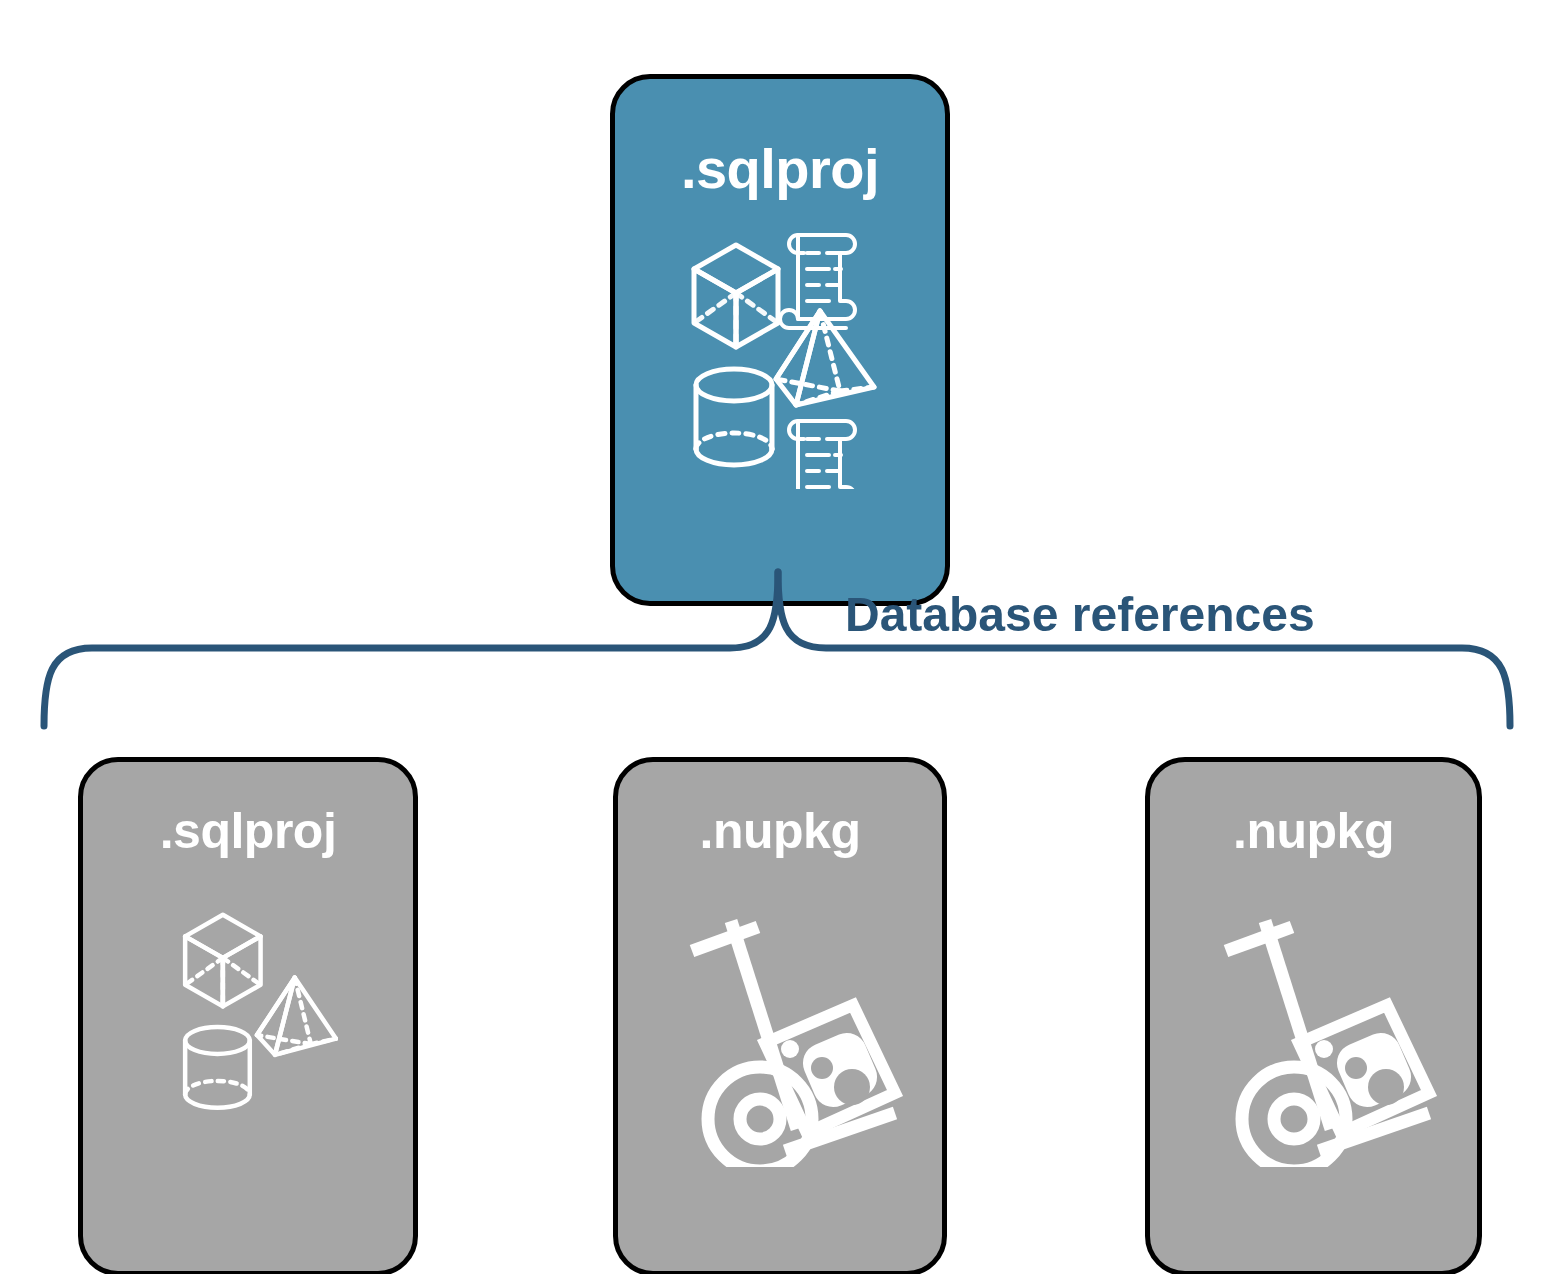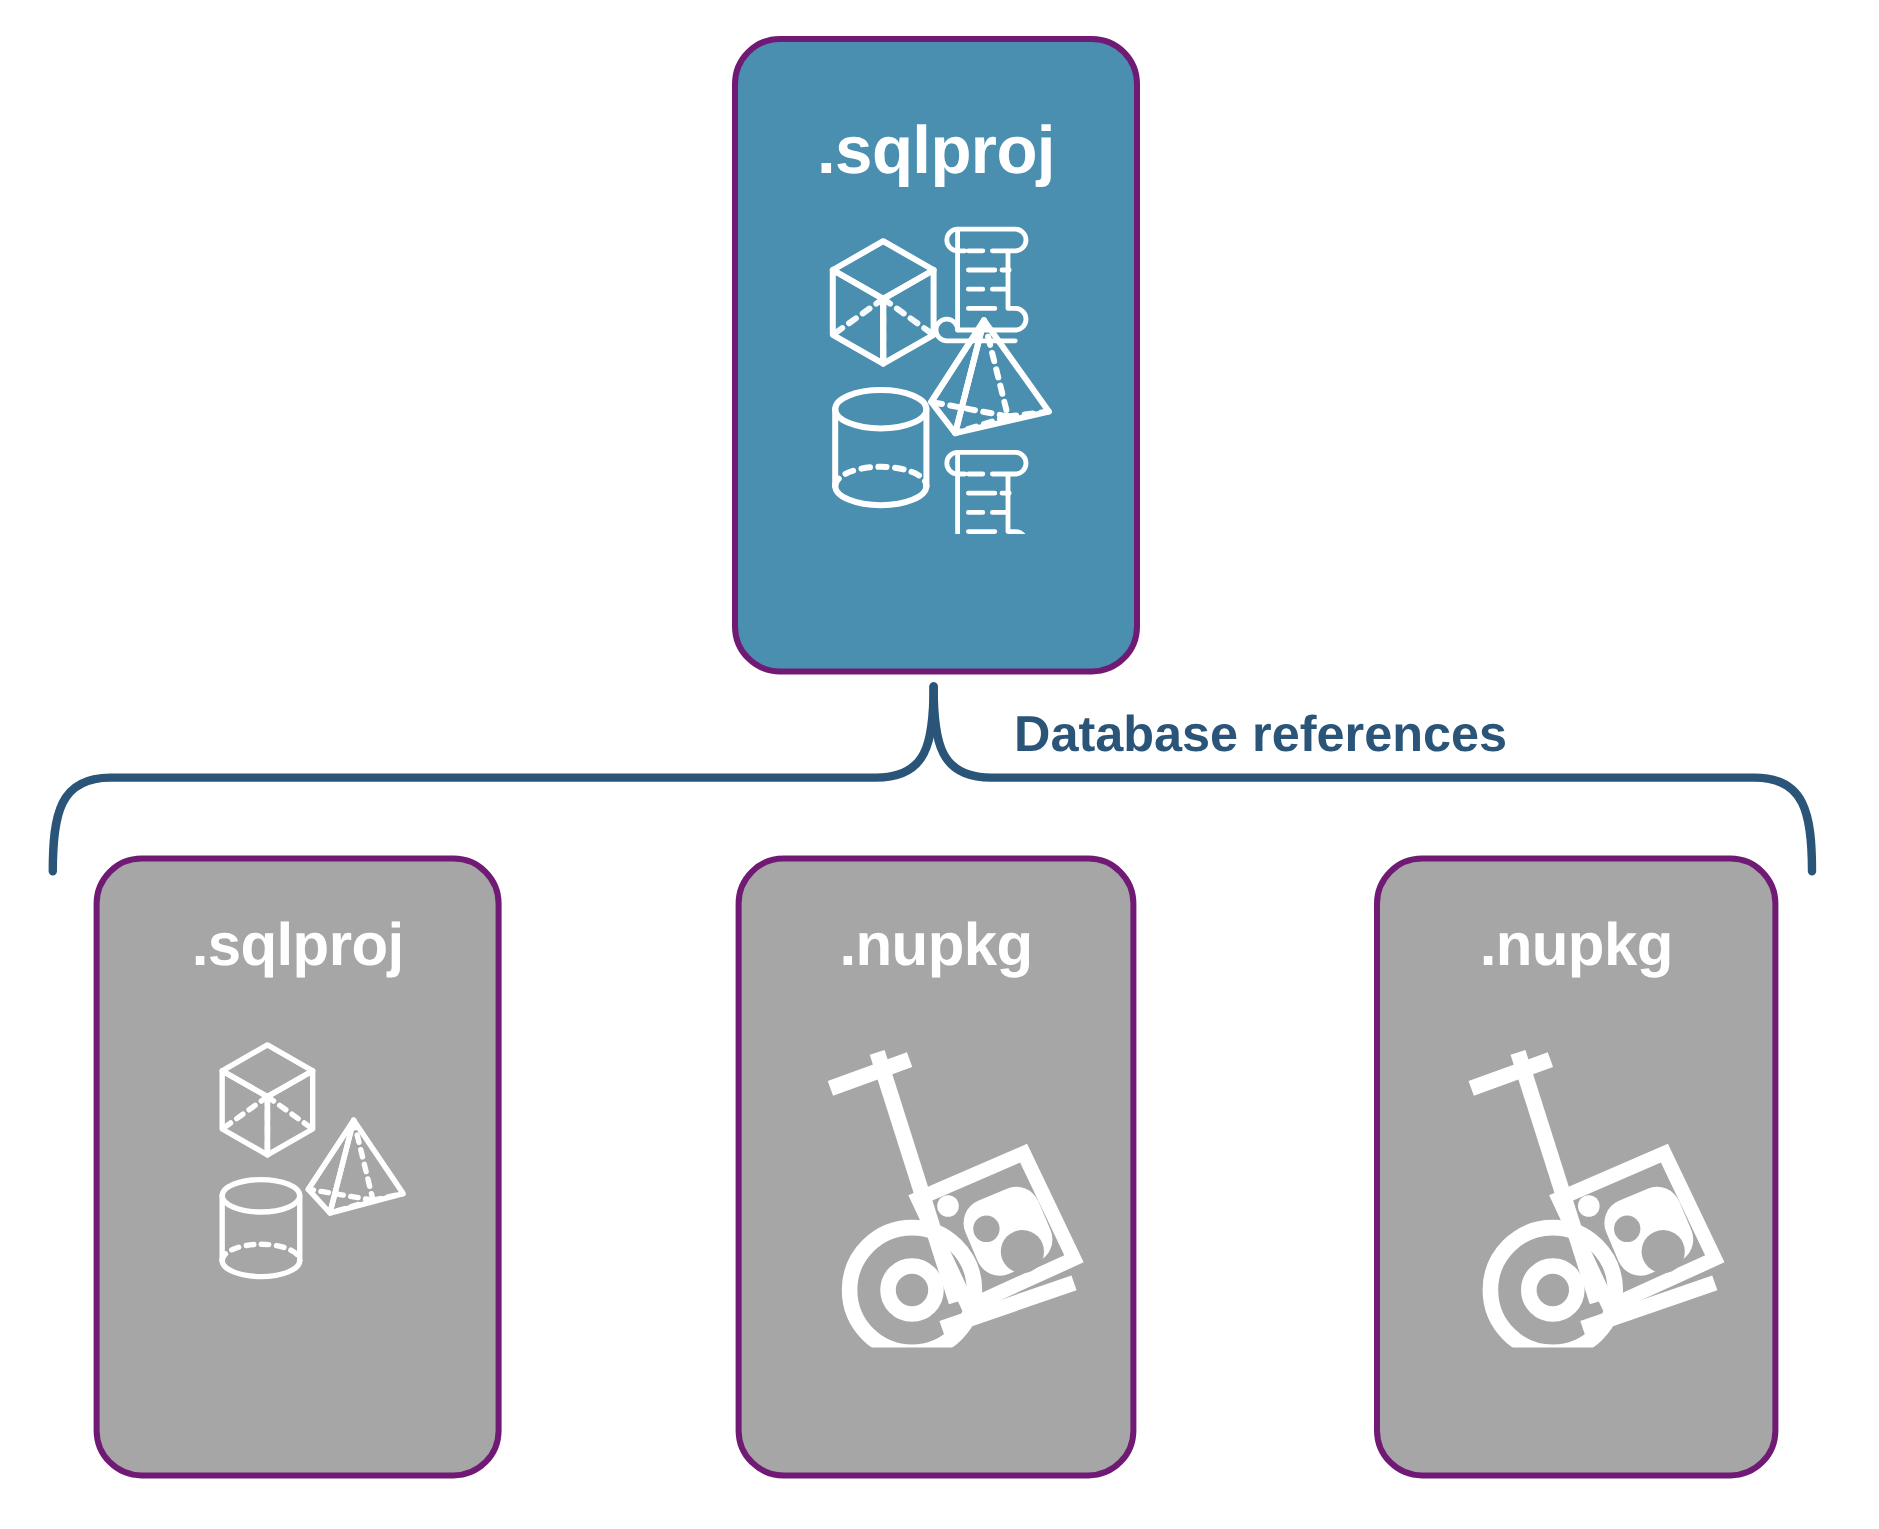--- a/index.html
+++ b/index.html
@@ -14,22 +14,23 @@
     position: relative;
     width: 1566px;
     height: 1274px;
     background: #ffffff;
     overflow: hidden;
   }
   .node-box {
     position: absolute;
     box-sizing: border-box;
     border-radius: 40px;
-    border: 5px solid #701a75;
+    border: 5px solid #000000;
     display: block;
+    margin-top: 44px;
   }
   .node-box.blue  { background: #4a8fb0; }
   .node-box.gray  { background: #a6a6a6; }
 
   .node-title {
     position: absolute;
     left: 0;
     right: 0;
     text-align: center;
     color: #ffffff;
@@ -51,21 +52,21 @@
     top: 0;
     width: 1566px;
     height: 1274px;
     pointer-events: none;
   }
 
   .brace-label {
     position: absolute;
     color: #2a5578;
     font-weight: bold;
-    font-size: 42px;
+    font-size: 48px;
     line-height: 1;
     white-space: nowrap;
     user-select: none;
   }
 </style>
 </head>
 <body>
 
 <div id="stage">
 

